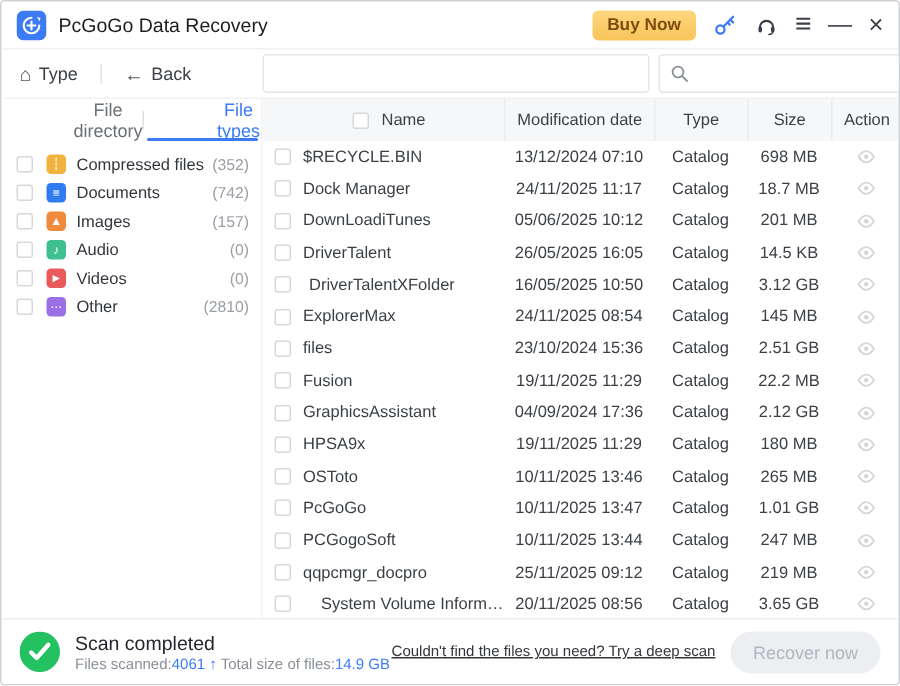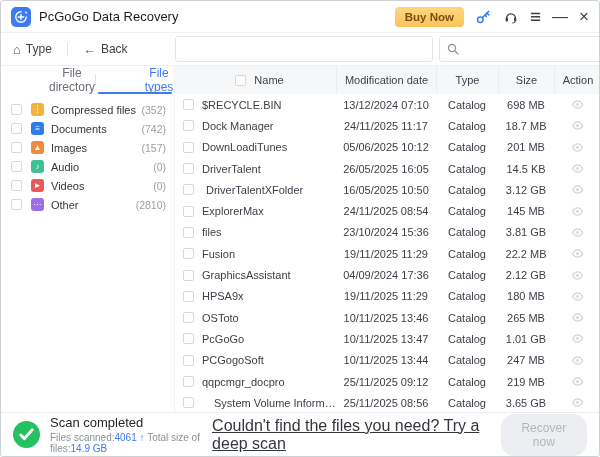--- a/index.html
+++ b/index.html
@@ -69,21 +69,21 @@
   .eye { display:flex; align-items:center; cursor:pointer; }
 
   
   .footer { height:44px; flex:none; border-top:1px solid #eeeef0; display:flex; align-items:center;
             padding:0 12px; }
   .status-wrap { display:flex; align-items:center; gap:10px; }
   .status-title { font-size:13px; color:#24262b; }
   .status-sub { font-size:10px; color:#8a8f98; margin-top:2px; }
   .blue { color:#3d7bf5; }
   .footer .spacer { flex:1; }
-  .deep-link { font-size:16px; color:#33363c; text-decoration:underline; cursor:pointer; margin-right:10px; }
+  .deep-link { font-size:10px; color:#33363c; text-decoration:underline; cursor:pointer; margin-right:10px; }
   .recover-btn { background:#eceef1; color:#b2b6bc; font-size:12px; border:none; border-radius:14px;
                  padding:7px 15px; cursor:default; }
 </style>
 </head>
 <body>
 
 <div class="window">
 
   <div class="titlebar">
     <span style="display:flex">
@@ -331,21 +331,21 @@
             </div>
           </div>
 
           <div class="row">
             <div class="rc col-name" style="gap:8px; padding-left:8px;">
               <span class="cb"></span>
               <span class="fname">files</span>
             </div>
             <div class="rc col-date">23/10/2024 15:36</div>
             <div class="rc col-type">Catalog</div>
-            <div class="rc col-size">3.81 GB</div>
+            <div class="rc col-size">2.51 GB</div>
             <div class="rc col-action">
               <span class="eye">
                 <svg width="13" height="13" viewBox="0 0 14 14">
                   <path d="M1.5 7 C3.2 4.2 5 3 7 3 s3.8 1.2 5.5 4 C10.8 9.8 9 11 7 11 S3.2 9.8 1.5 7z" fill="none" stroke="#d5d5d7" stroke-width="1.3"></path>
                   <circle cx="7" cy="7" r="1.6" fill="#d5d5d7"></circle>
                 </svg>
               </span>
             </div>
           </div>
 
@@ -473,21 +473,21 @@
                 </svg>
               </span>
             </div>
           </div>
 
           <div class="row">
             <div class="rc col-name" style="gap:20px; padding-left:8px;">
               <span class="cb"></span>
               <span class="fname">System Volume Information</span>
             </div>
-            <div class="rc col-date">25/11/2025 08:56</div>
+            <div class="rc col-date">20/11/2025 08:56</div>
             <div class="rc col-type">Catalog</div>
             <div class="rc col-size">3.65 GB</div>
             <div class="rc col-action">
               <span class="eye">
                 <svg width="13" height="13" viewBox="0 0 14 14">
                   <path d="M1.5 7 C3.2 4.2 5 3 7 3 s3.8 1.2 5.5 4 C10.8 9.8 9 11 7 11 S3.2 9.8 1.5 7z" fill="none" stroke="#d5d5d7" stroke-width="1.3"></path>
                   <circle cx="7" cy="7" r="1.6" fill="#d5d5d7"></circle>
                 </svg>
               </span>
             </div>

